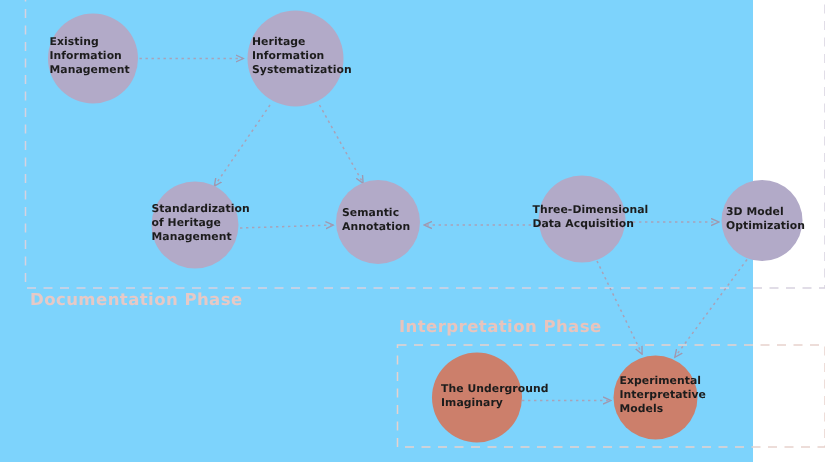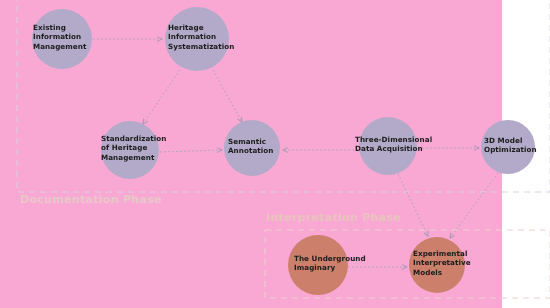--- a/index.html
+++ b/index.html
@@ -10,21 +10,21 @@
   body {
     width: 550px;
     height: 308px;
     overflow: hidden;
     font-family: "DejaVu Sans", "Liberation Sans", sans-serif;
   }
   #diagram-root {
     position: relative;
     width: 502px;
     height: 308px;
-    background: #f9a8d4;
+    background: #7dd3fc;
   }
   svg.diagram-canvas {
     position: absolute;
     top: 0;
     left: 0;
     width: 550px;
     height: 308px;
     display: block;
   }
   .node-label {

